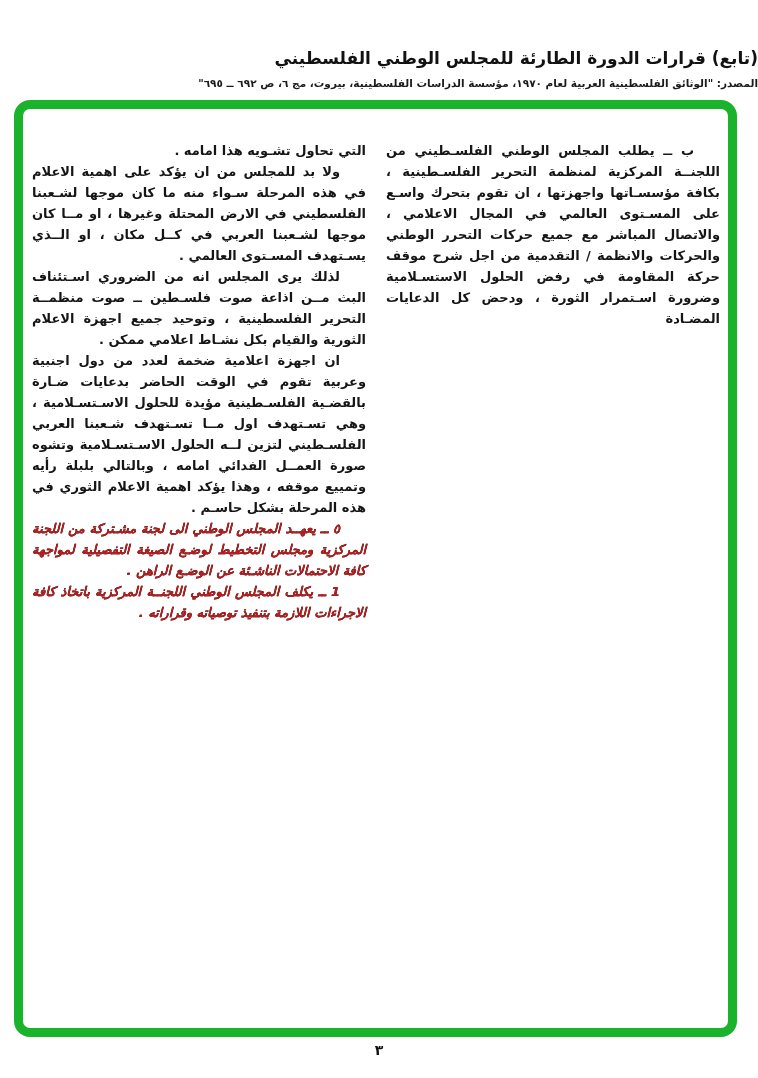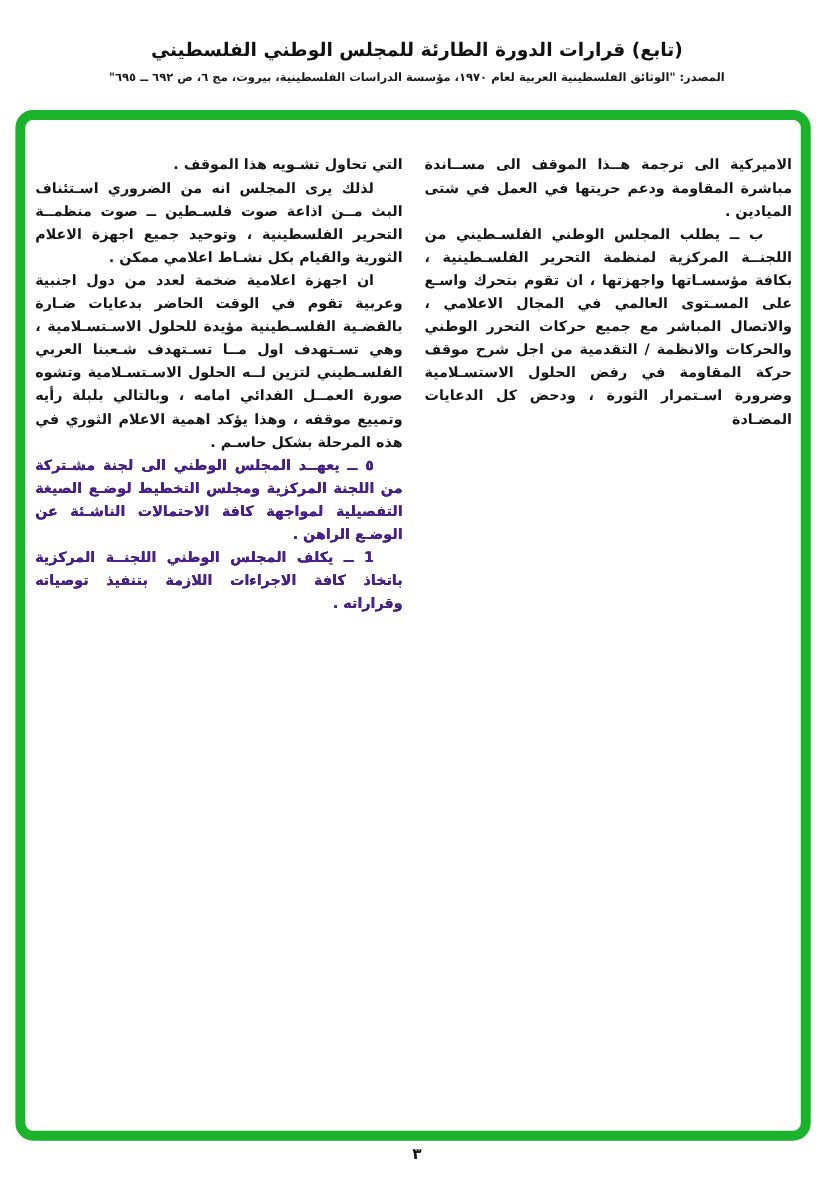--- a/index.html
+++ b/index.html
@@ -10,24 +10,24 @@
   body {
     width: 758px;
     height: 1078px;
     position: relative;
     font-family: "DejaVu Sans", sans-serif;
     color: #161616;
     overflow: hidden;
   }
   .header {
     position: absolute;
-    top: 36px;
+    top: 48px;
     left: 0;
     width: 758px;
-    text-align: center;
+    text-align: right;
     direction: rtl;
   }
   .doc-title {
     font-size: 17px;
     font-weight: bold;
     letter-spacing: 0;
     color: #121212;
   }
   .doc-source {
     margin-top: 9px;
@@ -63,21 +63,21 @@
   .para {
     margin: 0;
     font-size: 13px;
     font-weight: bold;
     line-height: 21px;
     text-align: justify;
     text-align-last: right;
     color: #161616;
   }
   .para.indent { text-indent: 26px; }
-  .para.bold { color: #4c1d95; text-shadow: 0 0 0.6px #000; }
+  .para.bold { color: #b91c1c; text-shadow: 0 0 0.6px #000; font-style: italic; }
   .page-number {
     position: absolute;
     top: 1042px;
     left: 0;
     width: 758px;
     text-align: center;
     font-size: 14px;
     font-weight: bold;
     color: #111;
   }
@@ -87,25 +87,25 @@
 
 <div class="header">
   <div class="doc-title">(تابع) قرارات الدورة الطارئة للمجلس الوطني الفلسطيني</div>
   <div class="doc-source">المصدر: "الوثائق الفلسطينية العربية لعام ١٩٧٠، مؤسسة الدراسات الفلسطينية، بيروت، مج ٦، ص ٦٩٢ ــ ٦٩٥"</div>
 </div>
 
 <div class="green-box"></div>
 
 <div class="content">
   <div class="col">
-      <p class="para">الاميركية الى ترجمة هــذا الموقف الى مســاندة مباشرة المقاومة ودعم حريتها في العمل في شتى الميادين .</p>
       <p class="para indent">ب ــ يطلب المجلس الوطني الفلسـطيني من اللجنــة المركزية لمنظمة التحرير الفلسـطينية ، بكافة مؤسسـاتها واجهزتها ، ان تقوم بتحرك واسـع على المسـتوى العالمي في المجال الاعلامي ، والاتصال المباشر مع جميع حركات التحرر الوطني والحركات والانظمة / التقدمية من اجل شرح موقف حركة المقاومة في رفض الحلول الاستسـلامية وضرورة اسـتمرار الثورة ، ودحض كل الدعايات المضـادة</p>
     </div>
   <div class="col">
-      <p class="para">التي تحاول تشـويه هذا الموقف .</p>
+      <p class="para">التي تحاول تشـويه هذا امامه .</p>
+      <p class="para indent">ولا بد للمجلس من ان يؤكد على اهمية الاعلام في هذه المرحلة سـواء منه ما كان موجها لشـعبنا الفلسطيني في الارض المحتلة وغيرها ، او مــا كان موجها لشـعبنا العربي في كــل مكان ، او الــذي يسـتهدف المسـتوى العالمي .</p>
       <p class="para indent">لذلك يرى المجلس انه من الضروري اسـتئناف البث مــن اذاعة صوت فلسـطين ــ صوت منظمــة التحرير الفلسطينية ، وتوحيد جميع اجهزة الاعلام الثورية والقيام بكل نشـاط اعلامي ممكن .</p>
       <p class="para indent">ان اجهزة اعلامية ضخمة لعدد من دول اجنبية وعربية تقوم في الوقت الحاضر بدعايات ضـارة بالقضـية الفلسـطينية مؤيدة للحلول الاسـتسـلامية ، وهي تسـتهدف اول مــا تسـتهدف شـعبنا العربي الفلسـطيني لتزين لــه الحلول الاسـتسـلامية وتشوه صورة العمــل الفدائي امامه ، وبالتالي بلبلة رأيه وتمييع موقفه ، وهذا يؤكد اهمية الاعلام الثوري في هذه المرحلة بشكل حاسـم .</p>
       <p class="para indent bold">٥ ــ يعهــد المجلس الوطني الى لجنة مشـتركة من اللجنة المركزية ومجلس التخطيط لوضـع الصيغة التفصيلية لمواجهة كافة الاحتمالات الناشـئة عن الوضـع الراهن .</p>
       <p class="para indent bold">1 ــ يكلف المجلس الوطني اللجنــة المركزية باتخاذ كافة الاجراءات اللازمة بتنفيذ توصياته وقراراته .</p>
     </div>
 </div>
 
 <div class="page-number">٣</div>
 
 </body></html>

